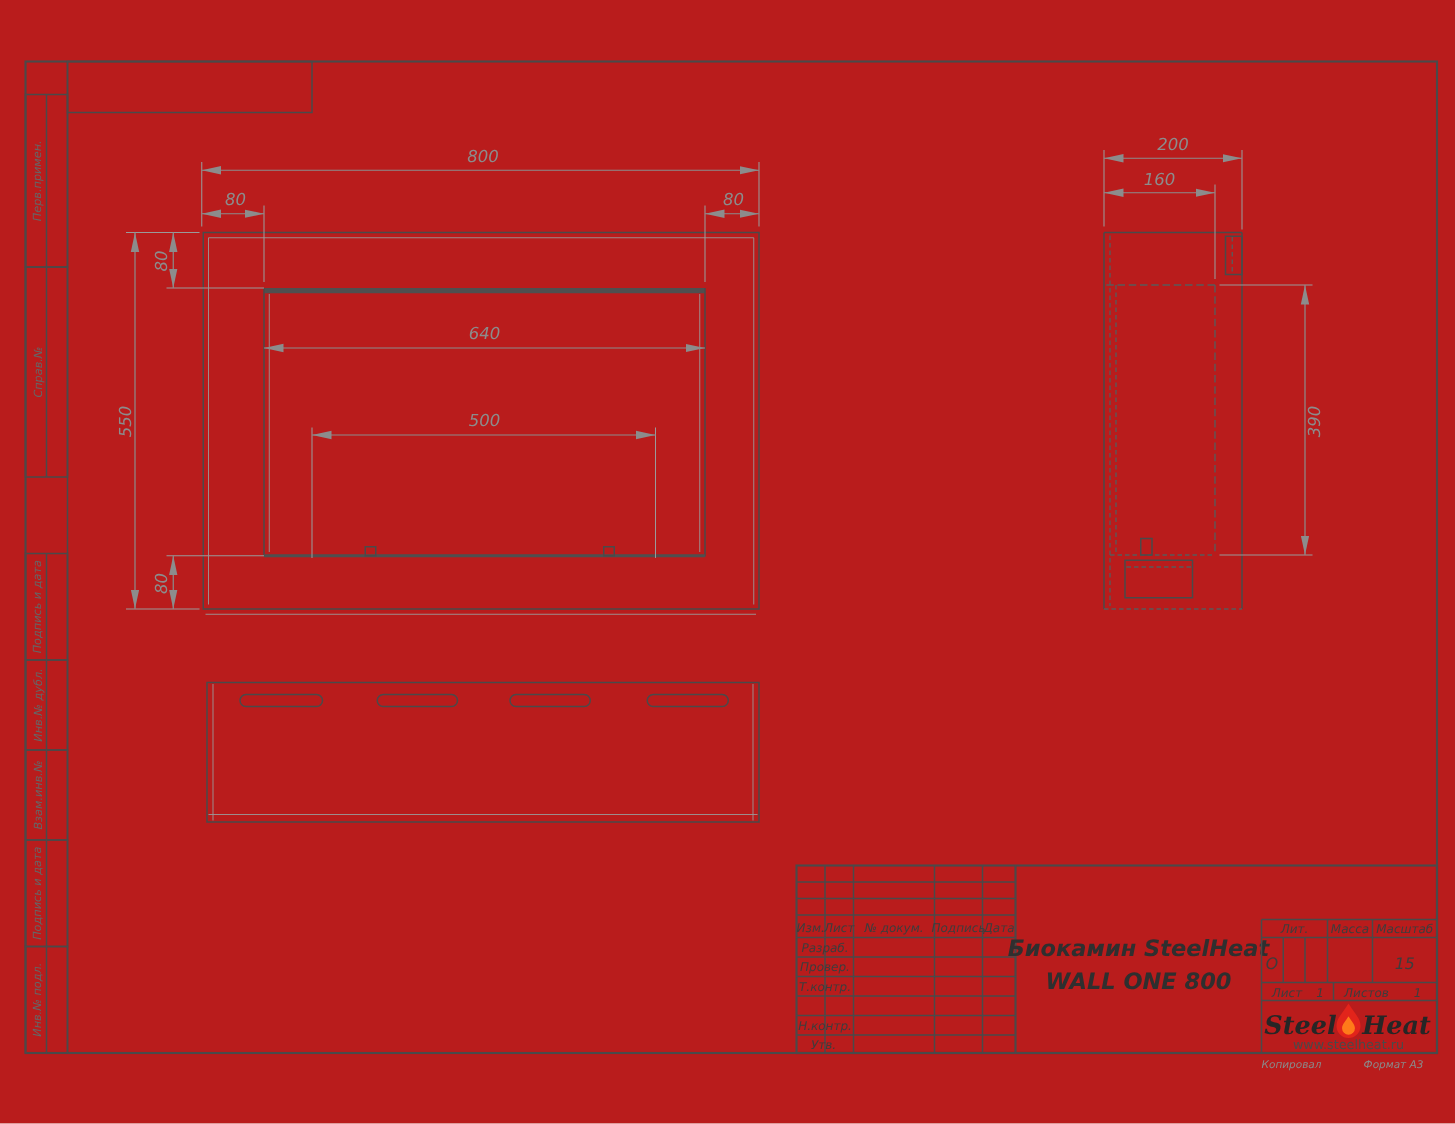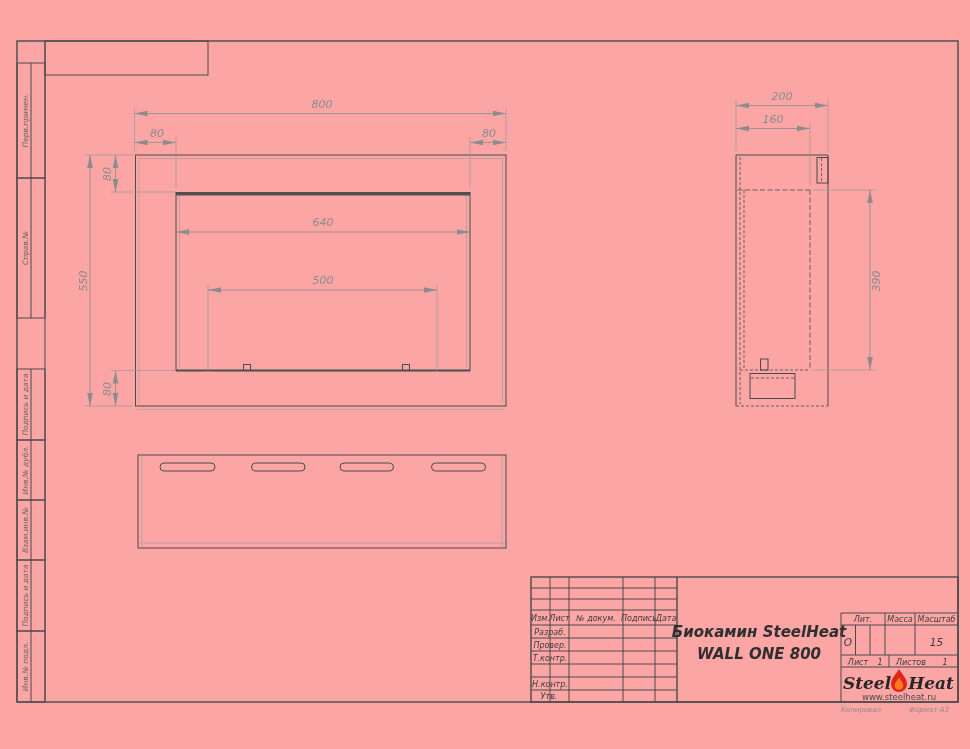--- a/index.html
+++ b/index.html
@@ -1,16 +1,16 @@
 <!DOCTYPE html>
 <html><head>
 <meta charset="utf-8">
 <style>
   html,body{margin:0;padding:0;background:#ffffff;}
-  .page{position:relative;width:970px;height:749px;background:#fca5a5;overflow:hidden;
+  .page{position:relative;width:970px;height:749px;background:#b91c1c;overflow:hidden;
         font-family:"DejaVu Sans",sans-serif;}
   svg{display:block}
   
   .ln   {stroke:#4a4a4a;stroke-width:1;fill:none}
   .lnb  {stroke:#4a4a4a;stroke-width:1.4;fill:none}
   .thin {stroke:#9a9a9a;stroke-width:.6;fill:none}
   .ext  {stroke:#9a9a9a;stroke-width:.7;fill:none}
   .dimln{stroke:#8c8c8c;stroke-width:.8;fill:none}
   .dsh  {stroke:#5a5a5a;stroke-width:.9;fill:none;stroke-dasharray:5 2.5}
   .dshf {stroke:#5a5a5a;stroke-width:.9;fill:none;stroke-dasharray:3 2}

